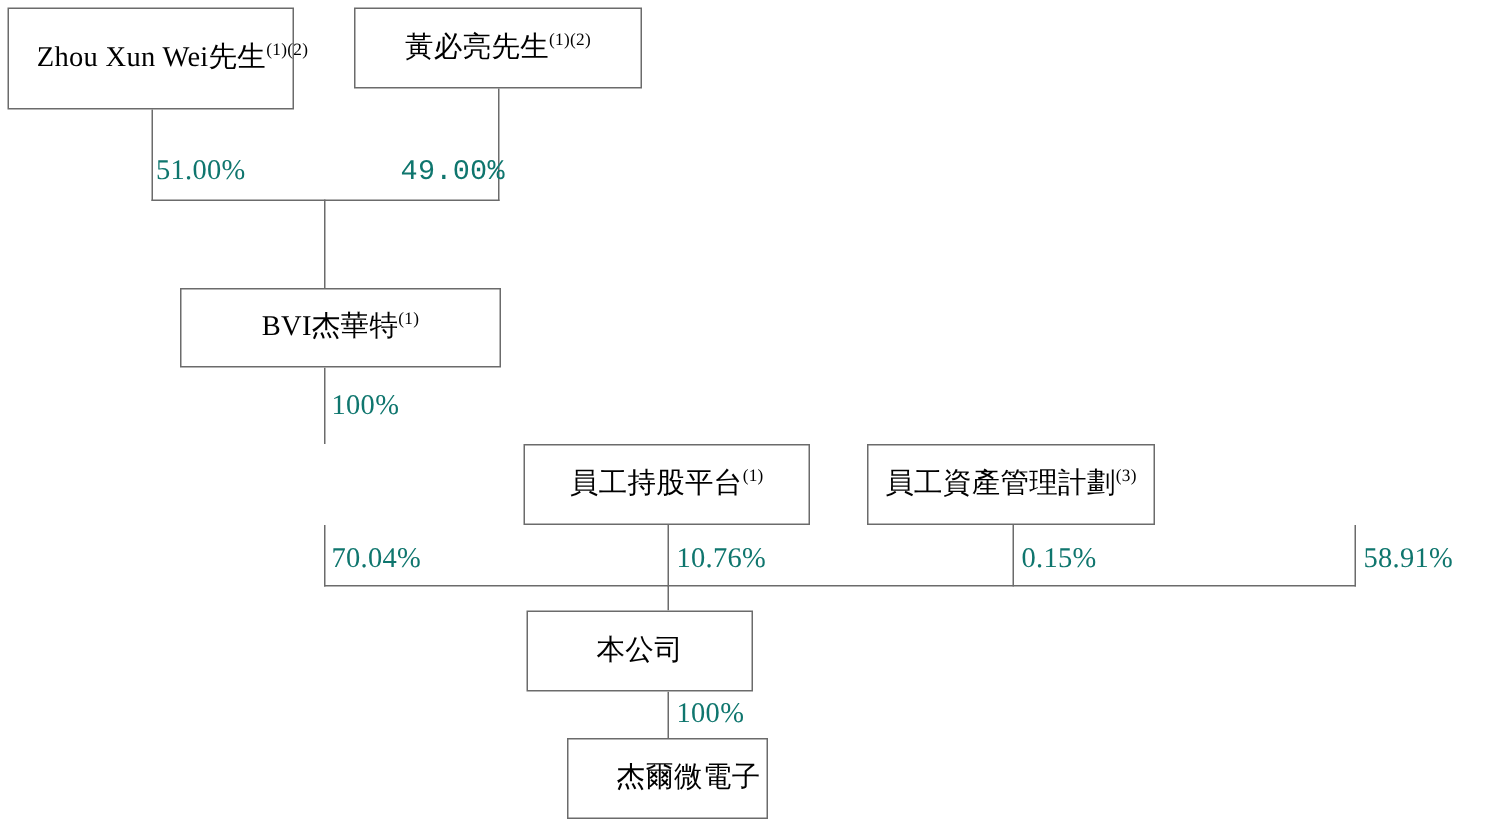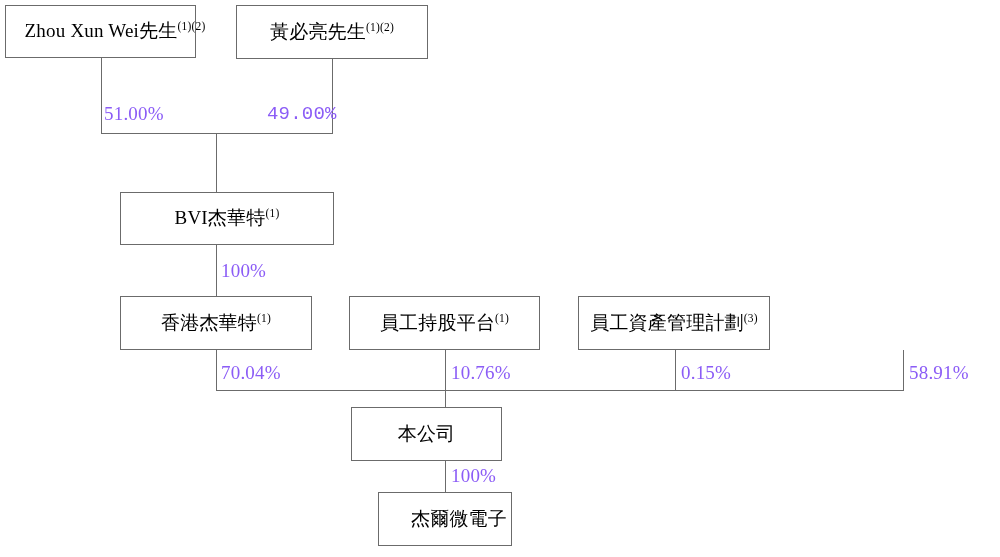--- a/index.html
+++ b/index.html
@@ -42,47 +42,44 @@
   .edge-h, .edge-v {
     position: absolute;
     background: #6b6b6b;
     z-index: 1;
   }
   .edge-v { width: 1.3px; }
   .edge-h { height: 1.3px; }
   .pct-label {
     position: absolute;
     font-size: 19px;
-    color: #8b5cf6;
+    color: #0f766e;
     white-space: nowrap;
     z-index: 3;
     background: transparent;
     letter-spacing: 0.2px;
   }
 </style>
 </head>
 <body>
 
 <div id="chart-root">
 
-  <div class="node-box" style="left:5px; top:5px; width:191px; height:53px;padding-left:29px;">
+  <div class="node-box" style="left:5px; top:5px; width:191px; height:68px;padding-left:29px;">
     <span class="node-label"><span>Zhou Xun Wei先生</span><span class="sup">(1)(2)</span></span>
   </div>
 
   <div class="node-box" style="left:236px; top:5px; width:192px; height:54px;">
     <span class="node-label"><span>黃必亮先生</span><span class="sup">(1)(2)</span></span>
   </div>
 
   <div class="node-box" style="left:120px; top:192px; width:214px; height:53px;">
     <span class="node-label"><span>BVI杰華特</span><span class="sup">(1)</span></span>
   </div>
 
-  <div class="node-box" style="left:120px; top:296px; width:192px; height:54px;">
-    <span class="node-label"><span>香港杰華特</span><span class="sup">(1)</span></span>
-  </div>
 
   <div class="node-box" style="left:349px; top:296px; width:191px; height:54px;">
     <span class="node-label"><span>員工持股平台</span><span class="sup">(1)</span></span>
   </div>
 
   <div class="node-box" style="left:578px; top:296px; width:192px; height:54px;">
     <span class="node-label"><span>員工資產管理計劃</span><span class="sup">(3)</span></span>
   </div>
 
 

